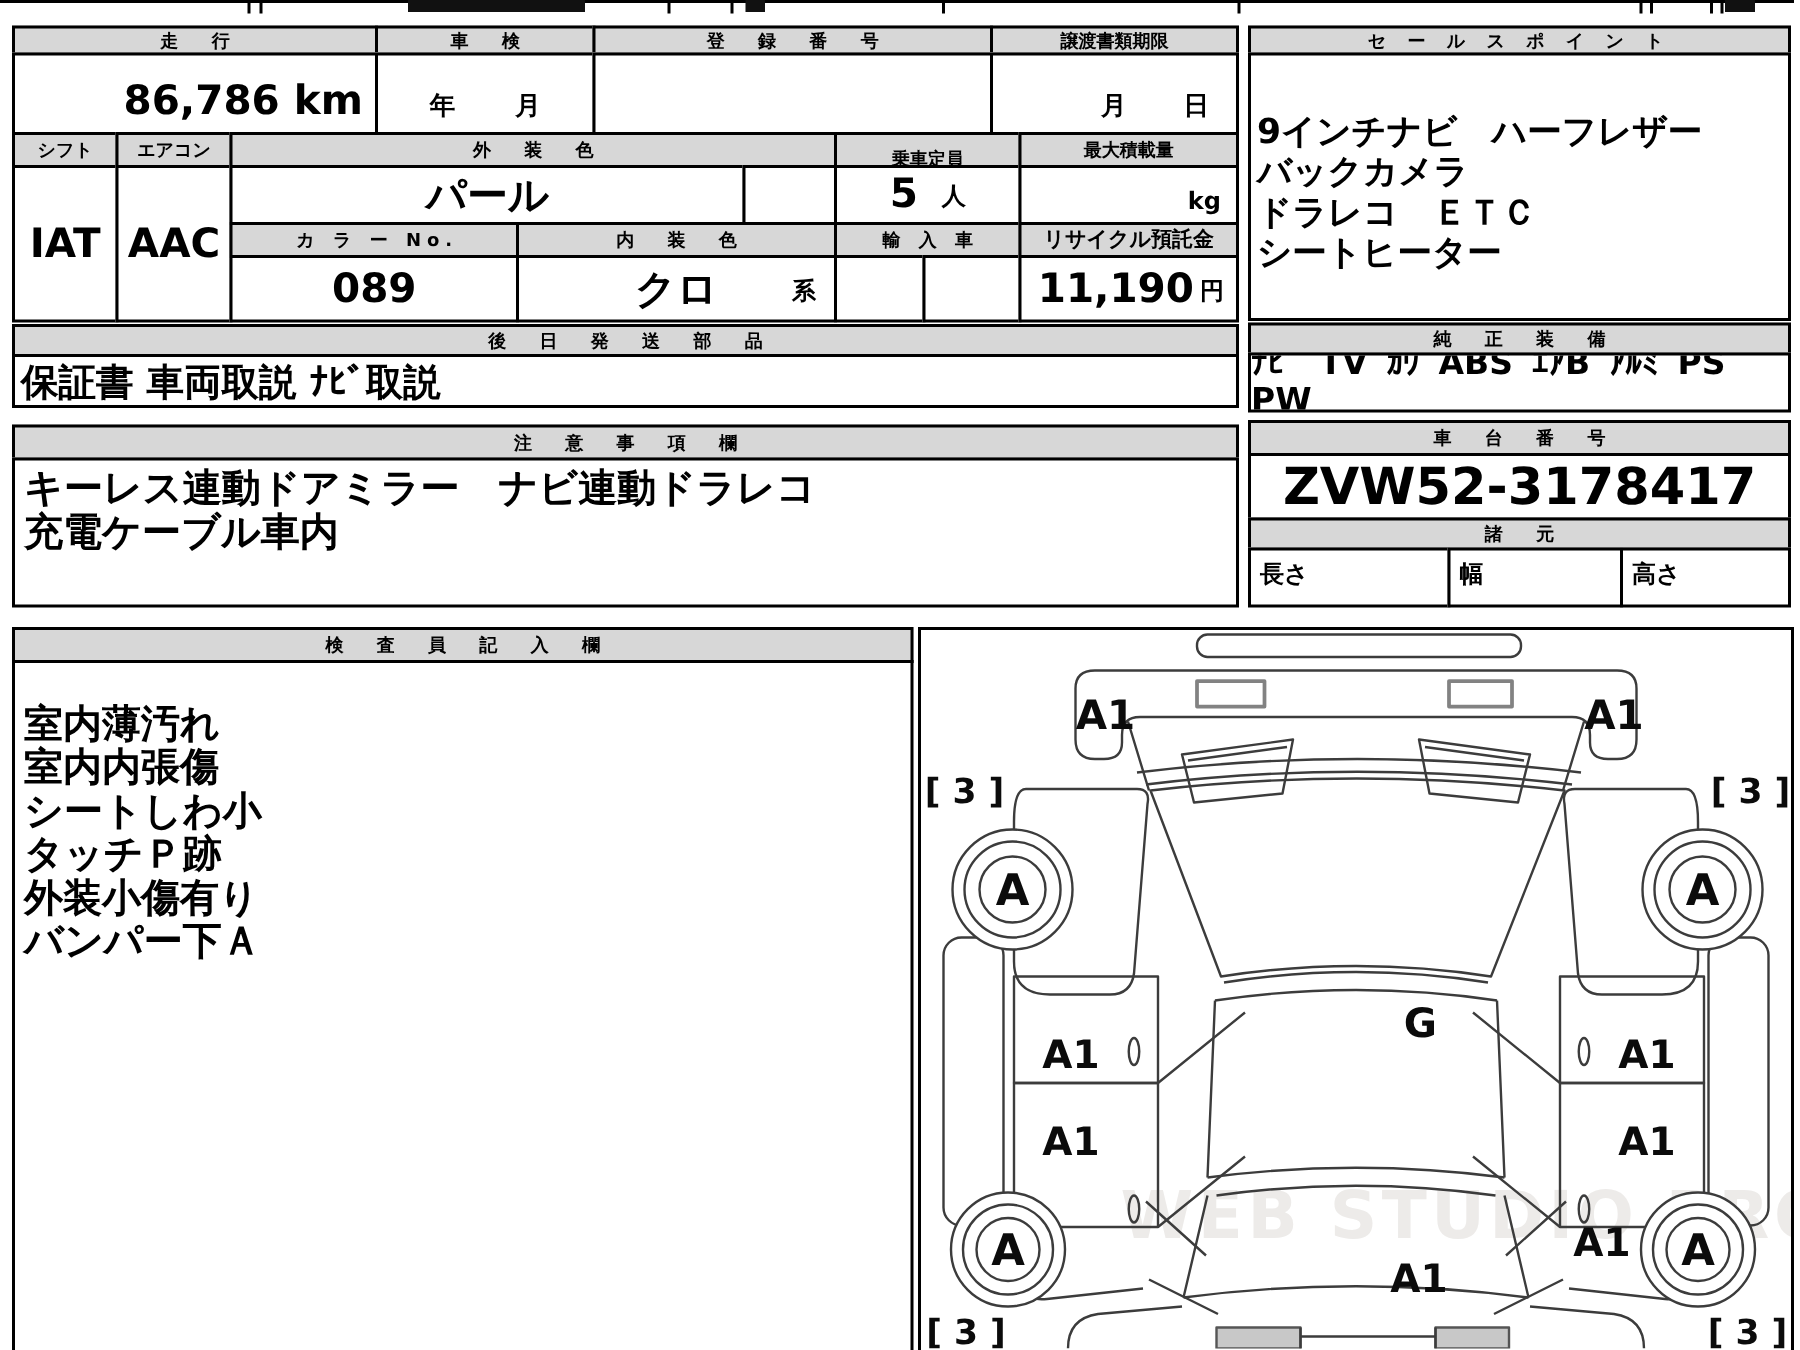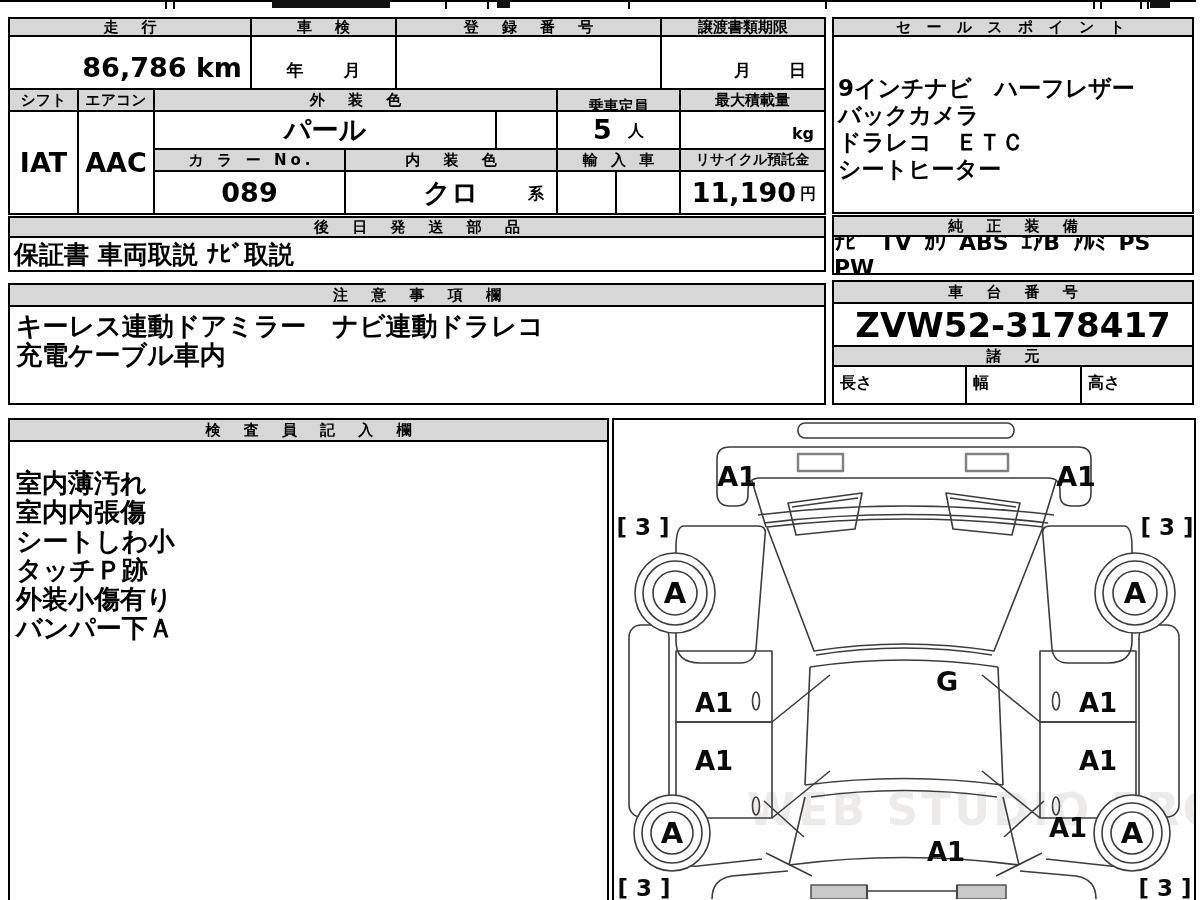--- a/index.html
+++ b/index.html
@@ -1,20 +1,20 @@
 <!DOCTYPE html>
 <html><head>
 <meta charset="utf-8">
 <style>
   html,body{margin:0;padding:0;background:#fff;}
   #sheet{position:relative;width:1200px;height:900px;background:#fff;overflow:hidden;
          font-family:"DejaVu Sans",sans-serif;color:#000;font-weight:bold;}
   .cell{position:absolute;box-sizing:border-box;border:2px solid #000;background:#fff;
         display:flex;align-items:center;justify-content:center;overflow:hidden;}
-  .hd{background:#d7d7d7;font-size:15px;}
+  .hd{background:#d7d7d7;font-size:12px;}
   .sp{letter-spacing:9px;text-indent:9px;}
   .sp2{letter-spacing:4px;text-indent:4px;}
   .tight{letter-spacing:0;}
   .val-big{font-size:27px;}
   .left-al{justify-content:flex-start;}
   .bot{align-items:flex-end;}
   .right-al{justify-content:flex-end;}
   .unit{font-size:16px;}
   .blockline{position:absolute;background:#000;}
   .blob{position:absolute;background:#111;}

